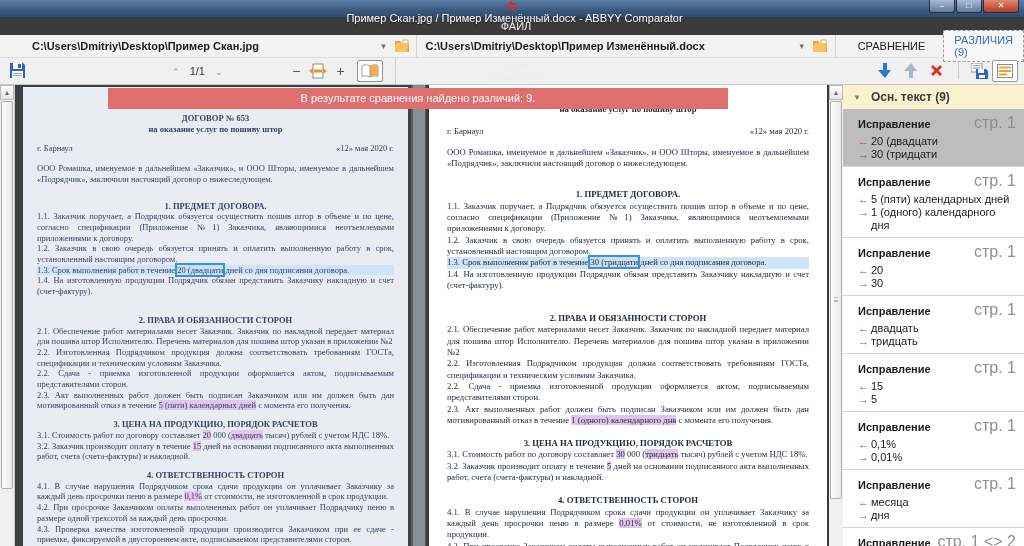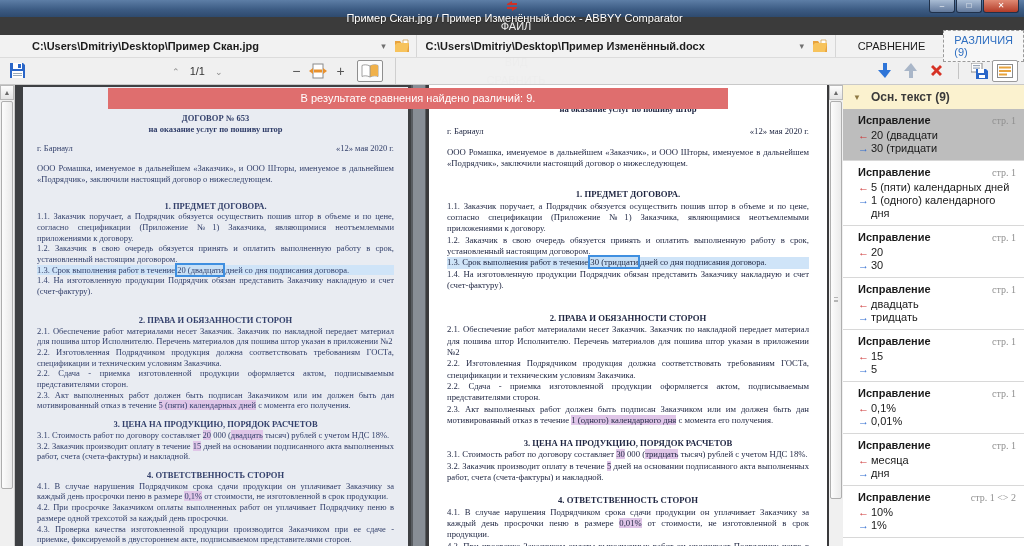--- a/index.html
+++ b/index.html
@@ -92,21 +92,21 @@
   
   .sidebar { flex:1; background:#fff; overflow:hidden; display:flex; flex-direction:column; }
   .group-header { height:24px; background:#fbf2cf; display:flex; align-items:center; padding-left:10px; flex:0 0 auto; }
   .group-header .tri { color:#8f7a45; font-size:8px; margin-right:10px; }
   .group-header .lbl { font-size:12px; font-weight:bold; color:#3a3a3a; }
   .diff-item { padding:5px 8px 5px 15px; border-bottom:1px solid #d8d8d8; background:#fff; }
   .diff-item.selected { background:#bdbdbd; }
   .diff-head { display:flex; justify-content:space-between; align-items:baseline; margin-bottom:3px; }
   .diff-type { font-size:11px; font-weight:bold; color:#1a1a1a; display:flex; align-items:center; }
   .diff-type .add-arrow { color:#2e6bd0; font-weight:bold; font-size:13px; margin-right:6px; }
-  .diff-page { font-size:10px; color:#8f8f8f;font-family:Liberation Serif, serif; }
+  .diff-page { font-size:16px; color:#8f8f8f; }
   .diff-line { font-size:11px; color:#1a1a1a; line-height:13px; display:flex; }
   .diff-line .arr { width:13px; flex:0 0 auto; font-size:11px; }
   .diff-line.removed .arr { color:#cc3333; }
   .diff-line.added .arr { color:#2e6bd0; }
 </style>
 </head>
 <body>
 
 <div class="titlebar">
   <span class="app-icon">

